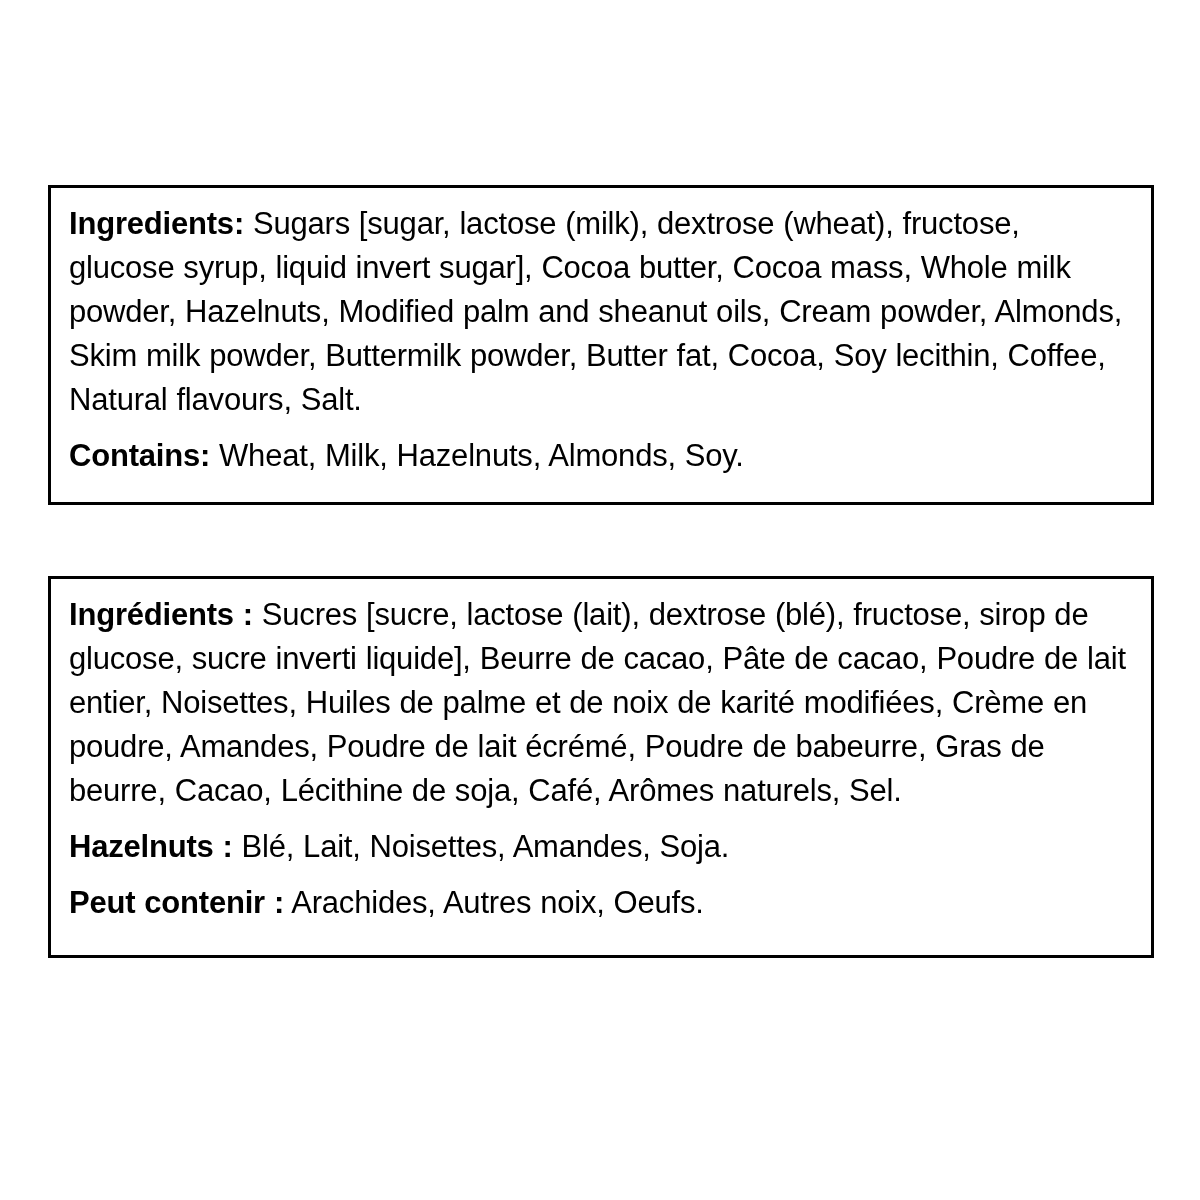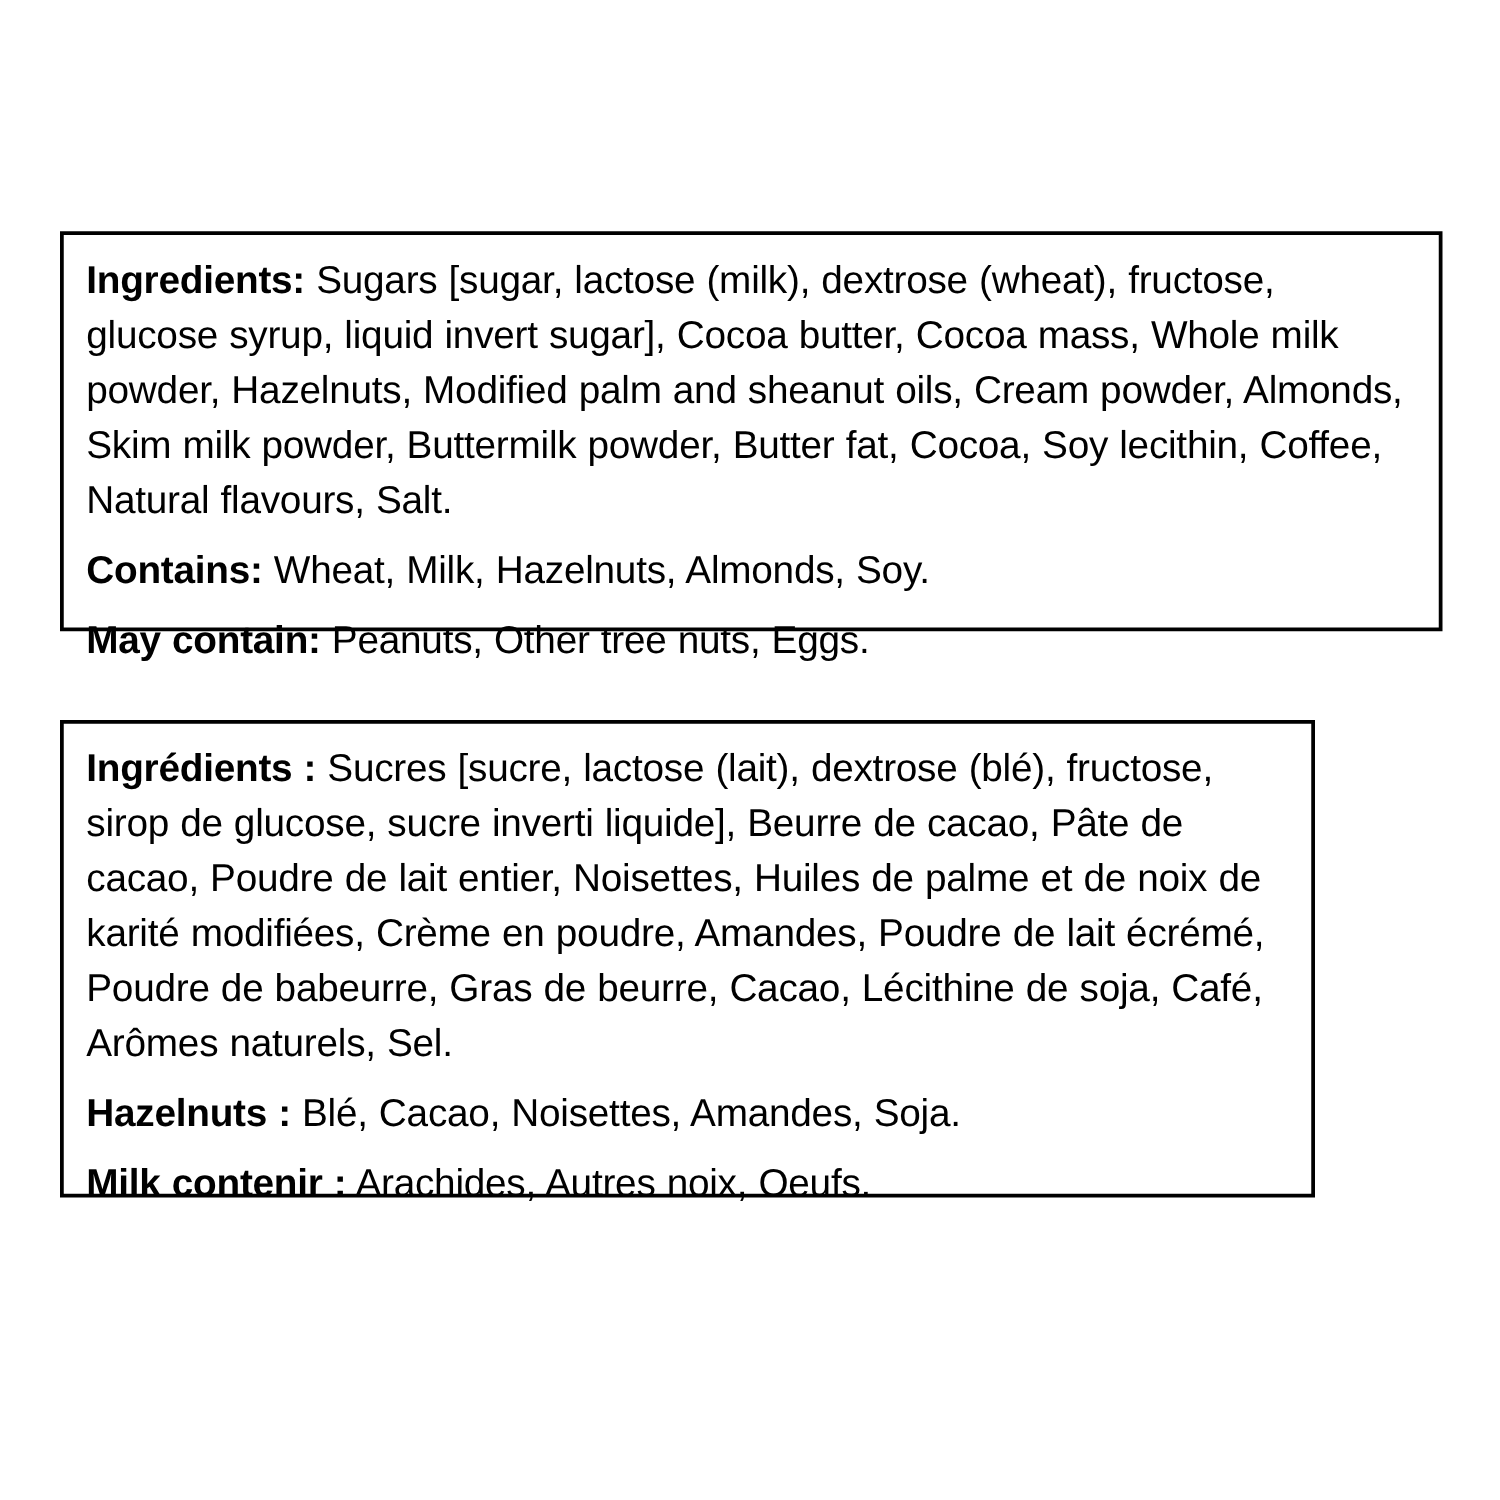--- a/index.html
+++ b/index.html
@@ -32,21 +32,21 @@
   }
   #panel-en {
     left: 48px;
     top: 185px;
     width: 1106px;
     height: 320px;
   }
   #panel-fr {
     left: 48px;
     top: 576px;
-    width: 1004px;
+    width: 1106px;
     height: 382px;
   }
   .block {
     font-size: 31px;
     line-height: 1.42;
     letter-spacing: -0.2px;
     text-align: left;
     word-spacing: 0.5px;
   }
   .lead {
@@ -65,25 +65,24 @@
 </style>
 </head>
 <body>
 
 <div class="page">
 
   <div class="panel" id="panel-en">
     <div class="block">
       <p class="para"><span class="lead">Ingredients:</span><span class="body-text"> Sugars [sugar, lactose (milk), dextrose (wheat), fructose, glucose syrup, liquid invert sugar], Cocoa butter, Cocoa mass, Whole milk powder, Hazelnuts, Modified palm and sheanut oils, Cream powder, Almonds, Skim milk powder, Buttermilk powder, Butter fat, Cocoa, Soy lecithin, Coffee, Natural flavours, Salt.</span></p>
       <p class="para"><span class="lead">Contains:</span><span class="body-text"> Wheat, Milk, Hazelnuts, Almonds, Soy.</span></p>
-      <p class="para"><span class="lead">May contain:</span><span class="body-text"> Peanuts, Other tree nuts, Eggs.</span></p>
     </div>
   </div>
 
   <div class="panel" id="panel-fr">
     <div class="block">
       <p class="para"><span class="lead">Ingrédients :</span><span class="body-text"> Sucres [sucre, lactose (lait), dextrose (blé), fructose, sirop de glucose, sucre inverti liquide], Beurre de cacao, Pâte de cacao, Poudre de lait entier, Noisettes, Huiles de palme et de noix de karité modifiées, Crème en poudre, Amandes, Poudre de lait écrémé, Poudre de babeurre, Gras de beurre, Cacao, Lécithine de soja, Café, Arômes naturels, Sel.</span></p>
-      <p class="para"><span class="lead">Hazelnuts :</span><span class="body-text"> Blé, Cacao, Noisettes, Amandes, Soja.</span></p>
-      <p class="para"><span class="lead">Milk contenir :</span><span class="body-text"> Arachides, Autres noix, Oeufs.</span></p>
+      <p class="para"><span class="lead">Hazelnuts :</span><span class="body-text"> Blé, Lait, Noisettes, Amandes, Soja.</span></p>
+      <p class="para"><span class="lead">Peut contenir :</span><span class="body-text"> Arachides, Autres noix, Oeufs.</span></p>
     </div>
   </div>
 
 </div>
 
 </body></html>

